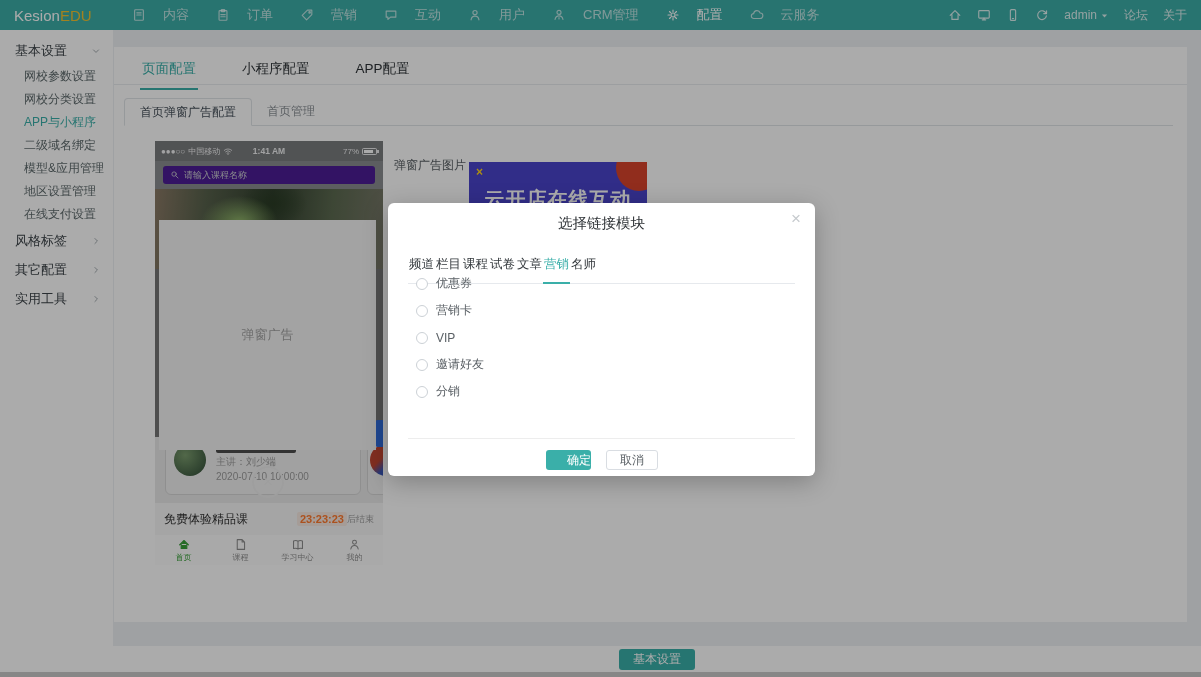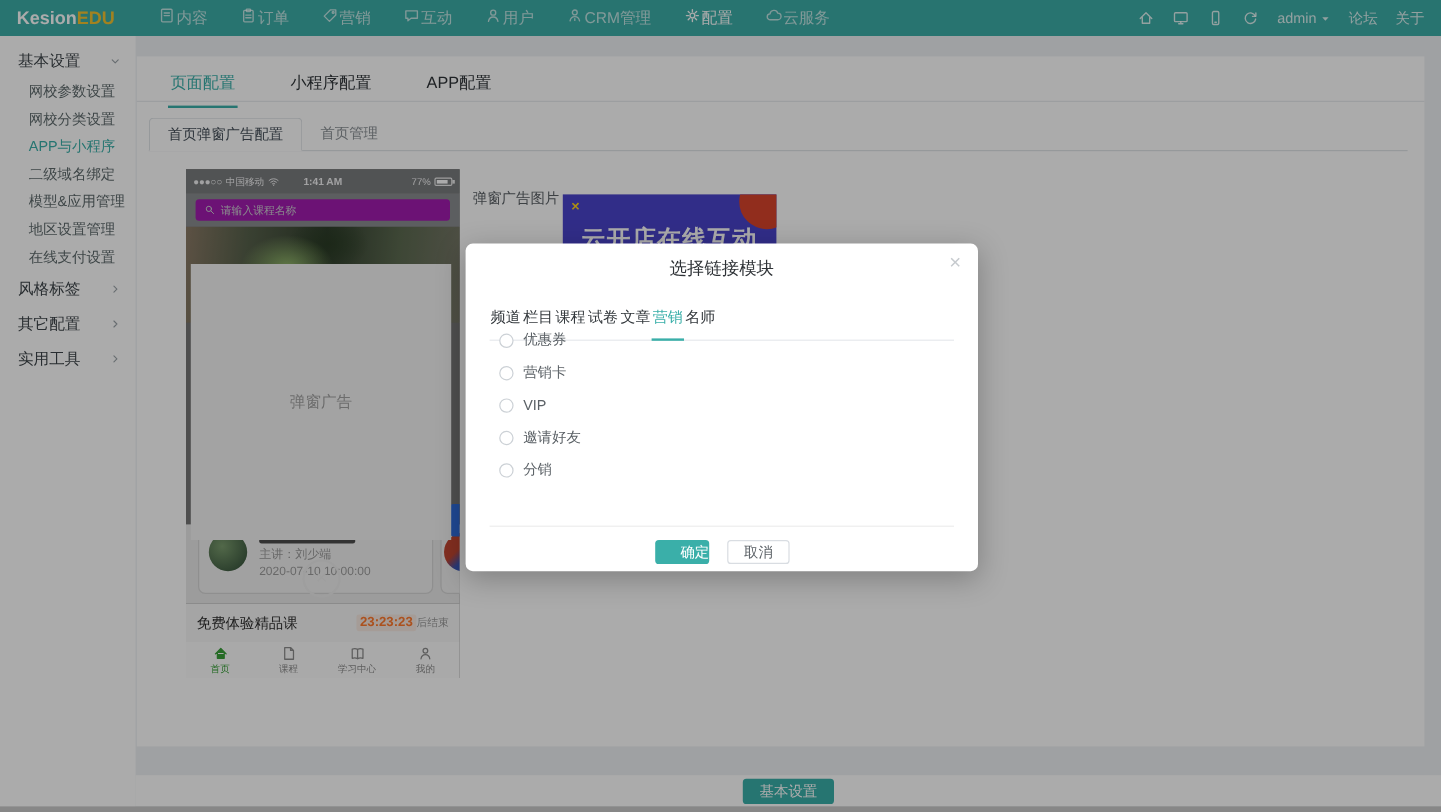--- a/index.html
+++ b/index.html
@@ -3,24 +3,24 @@
 <meta charset="utf-8">
 <style>
   *{margin:0;padding:0;box-sizing:border-box}
   html,body{width:1201px;height:677px;background:#eef1f4}
   body{font-family:"Liberation Sans","DejaVu Sans",sans-serif;position:relative;overflow:hidden}
   .icon{display:inline-block;flex:none;line-height:0}
   .icon svg{stroke:currentColor;fill:none;stroke-width:1.3;stroke-linecap:round;stroke-linejoin:round}
 
   
   .navbar{position:absolute;left:0;top:0;right:0;height:30px;background:#3dada8;display:flex;align-items:center;z-index:10}
-  .logo{width:112px;padding-left:14px;font-size:15px;font-weight:bold;color:#fff;white-space:nowrap}
+  .logo{width:112px;padding-left:14px;font-size:15px;font-weight:normal;color:#fff;white-space:nowrap}
   .logo .edu{color:#f2c230}
   .nav-items{display:flex;gap:27px;margin-left:20px}
-  .nav-item{display:flex;gap:1px;font-size:13px;color:rgba(255,255,255,.68);cursor:pointer;white-space:nowrap}
+  .nav-item{display:flex;align-items:center;gap:17px;font-size:13px;color:rgba(255,255,255,.68);cursor:pointer;white-space:nowrap}
   .nav-item.active{color:#fff}
   .nav-right{position:absolute;right:14px;top:0;height:30px;display:flex;align-items:center;gap:15px;color:rgba(255,255,255,.82);font-size:12px}
   .nav-right .usr{display:flex;align-items:center;gap:3px}
 
   
   .sidebar{position:absolute;left:0;top:30px;bottom:0;width:113px;background:#fff;z-index:5;padding-top:6px}
   .side-group{height:29px;display:flex;align-items:center;justify-content:space-between;padding:0 12px 0 15px;font-size:13px;color:#3d4449;cursor:pointer}
   .side-group .icon{color:#9aa2a8}
   .side-item{height:23px;line-height:23px;padding-left:24px;font-size:12px;color:#5e6a6c;cursor:pointer;white-space:nowrap}
   .side-item.active{color:#3aafa9}
@@ -37,21 +37,21 @@
 
   
   .phone{position:absolute;left:41px;top:94px;width:228px;height:424px;background:#757575}
   .ph-status{height:20px;background:#7a7c7e;color:#f0f1f2;display:flex;align-items:center;padding:0 6px;font-size:8px;gap:3px;position:relative}
   .ph-status .time{position:absolute;left:0;right:0;text-align:center;font-weight:bold;font-size:8.5px}
   .ph-status .right{margin-left:auto;display:flex;align-items:center;gap:3px}
   .batt{width:15px;height:7px;border:1px solid rgba(255,255,255,.85);border-radius:1.5px;position:relative}
   .batt i{position:absolute;left:1px;top:1px;bottom:1px;width:68%;background:#fff}
   .batt::after{content:"";position:absolute;right:-3px;top:1.5px;width:2px;height:3px;background:rgba(255,255,255,.85)}
   .ph-search{height:28px;background:#8a8c8f;padding:5px 8px}
-  .ph-search .pill{height:18px;border-radius:3px;background:#a21caf;color:#cdd0d2;font-size:9px;display:flex;align-items:center;gap:4px;padding:0 7px}
+  .ph-search .pill{height:18px;border-radius:3px;background:#4c1d95;color:#cdd0d2;font-size:9px;display:flex;align-items:center;gap:4px;padding:0 7px}
   .ph-banner{height:80px;background:
      radial-gradient(55px 38px at 37% 42%, rgba(148,186,108,.95), rgba(148,186,108,0) 70%),
      radial-gradient(45px 30px at 52% 18%, rgba(42,60,36,.9), rgba(42,60,36,0) 75%),
      linear-gradient(96deg,#8a7a66 0%,#57614b 22%,#323f2f 50%,#5c6a50 76%,#787869 100%)}
   .ph-mask{height:168px;background:#757575}
   .ph-courses{height:66px;background:#e9e9e9;position:relative;overflow:hidden}
   .crs-card{position:absolute;left:10px;top:0;width:196px;height:58px;background:#f1f1f1;border:1px solid #d6d6d6;border-radius:6px}
   .crs-av{position:absolute;left:8px;top:6px;width:32px;height:32px;border-radius:50%;background:radial-gradient(circle at 35% 35%,#7b9c6e,#2e4a35)}
   .crs-title{position:absolute;left:50px;top:4px;width:80px;height:11px;background:#4d4d4d;border-radius:2px}
   .crs-line{position:absolute;left:50px;font-size:10px;color:#9b9b9b;white-space:nowrap}

